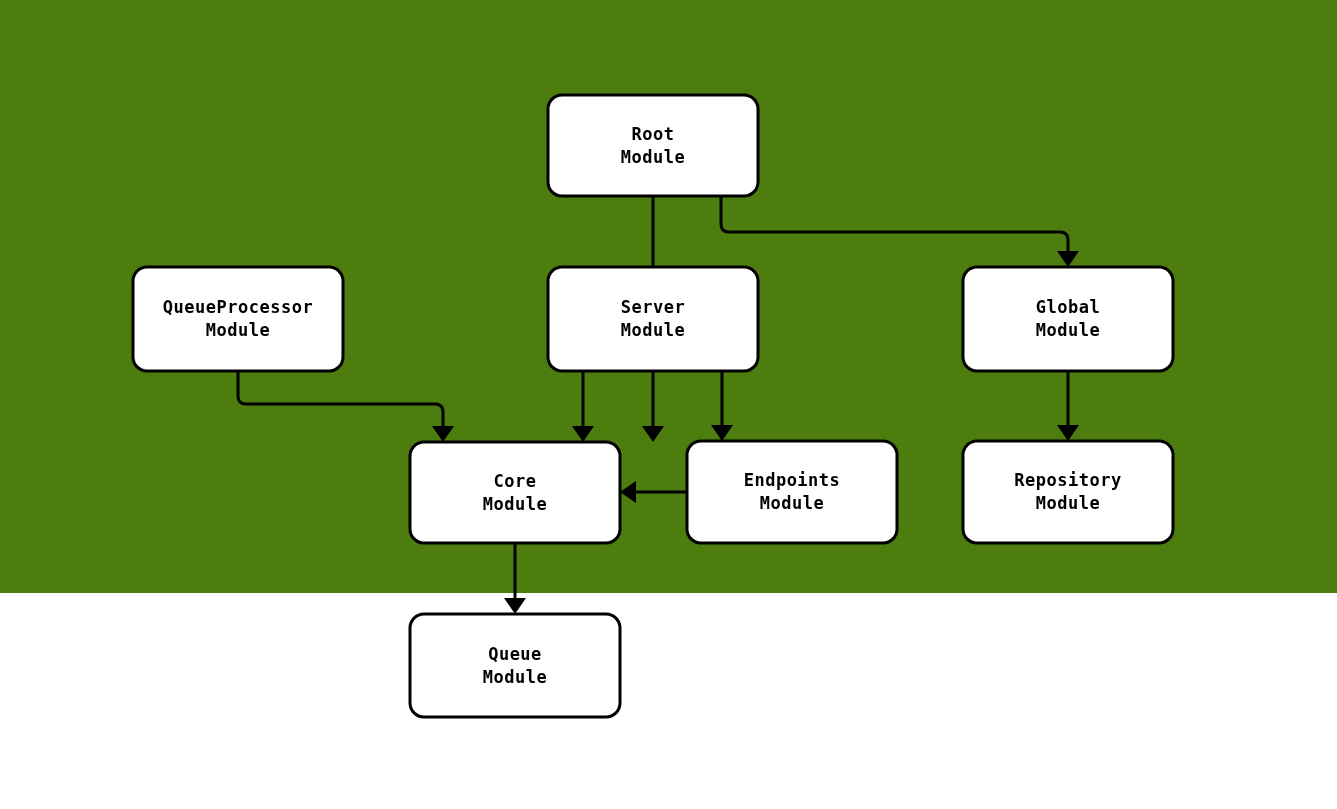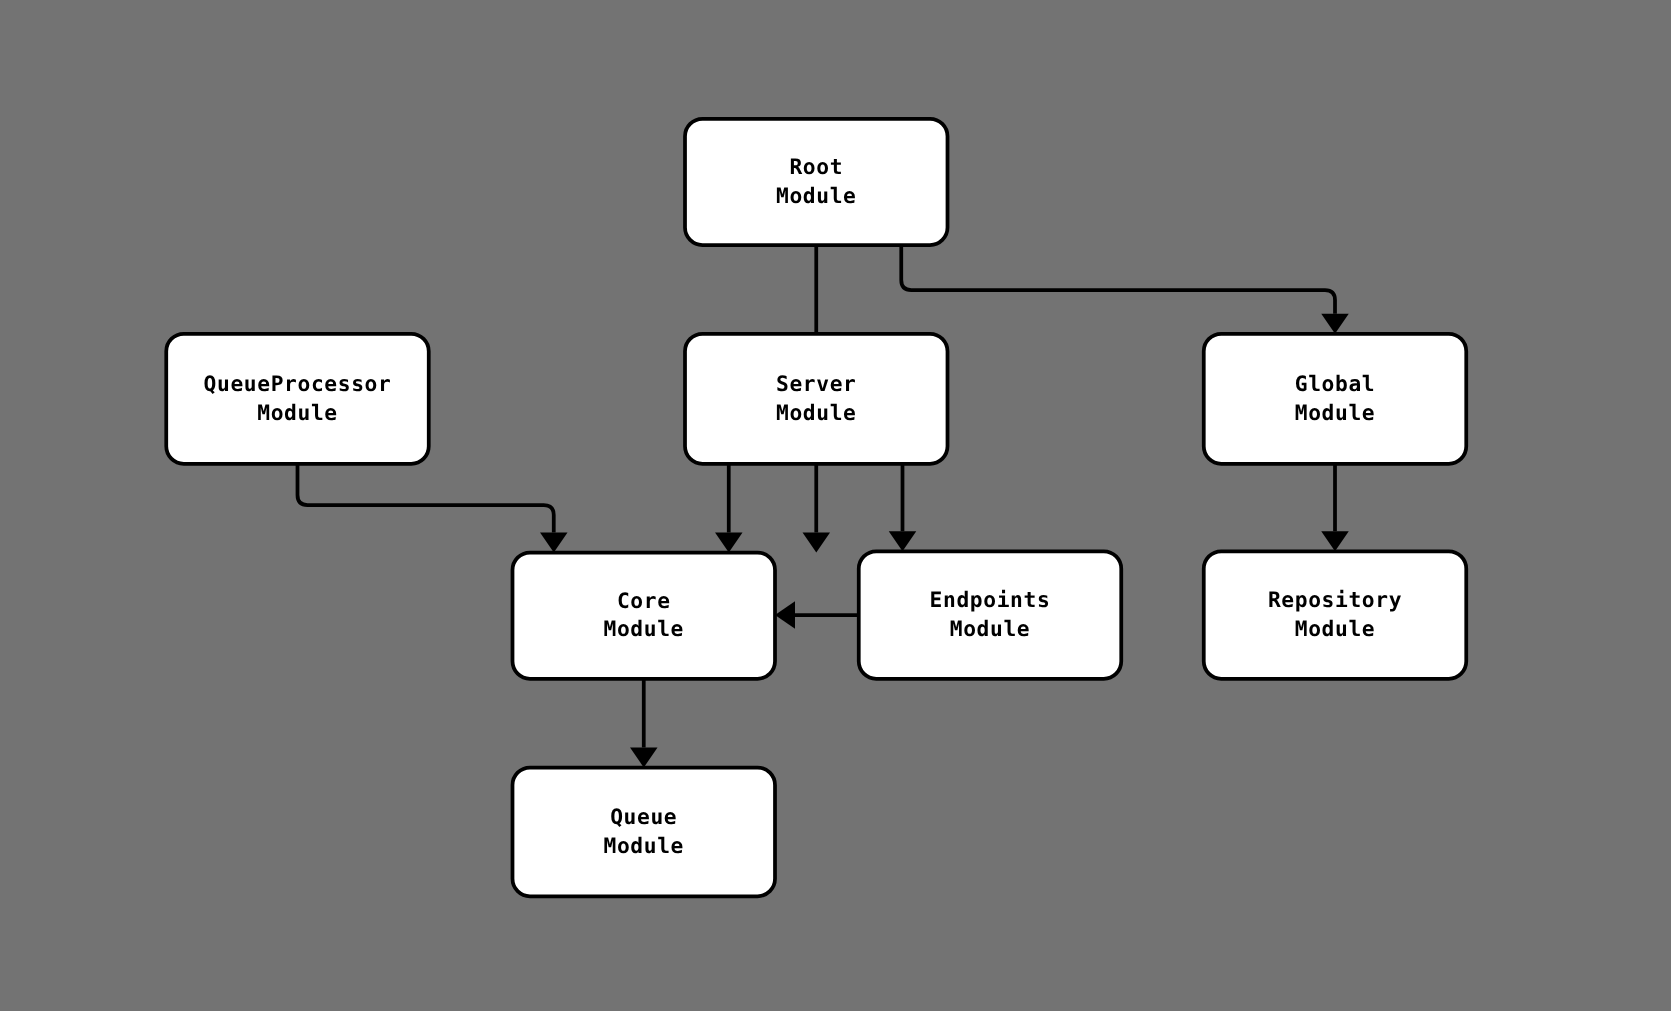--- a/index.html
+++ b/index.html
@@ -10,22 +10,22 @@
   }
   body {
     width: 1337px;
     height: 809px;
     overflow: hidden;
     font-family: "DejaVu Sans Mono", "Liberation Mono", monospace;
   }
   #diagram-root {
     position: relative;
     width: 1337px;
-    height: 809px;
-    background: #737373;
+    height: 593px;
+    background: #4d7c0f;
   }
   svg.diagram-canvas {
     display: block;
     width: 1337px;
     height: 809px;
   }
   .node-box {
     fill: #ffffff;
     stroke: #000000;
     stroke-width: 3;

